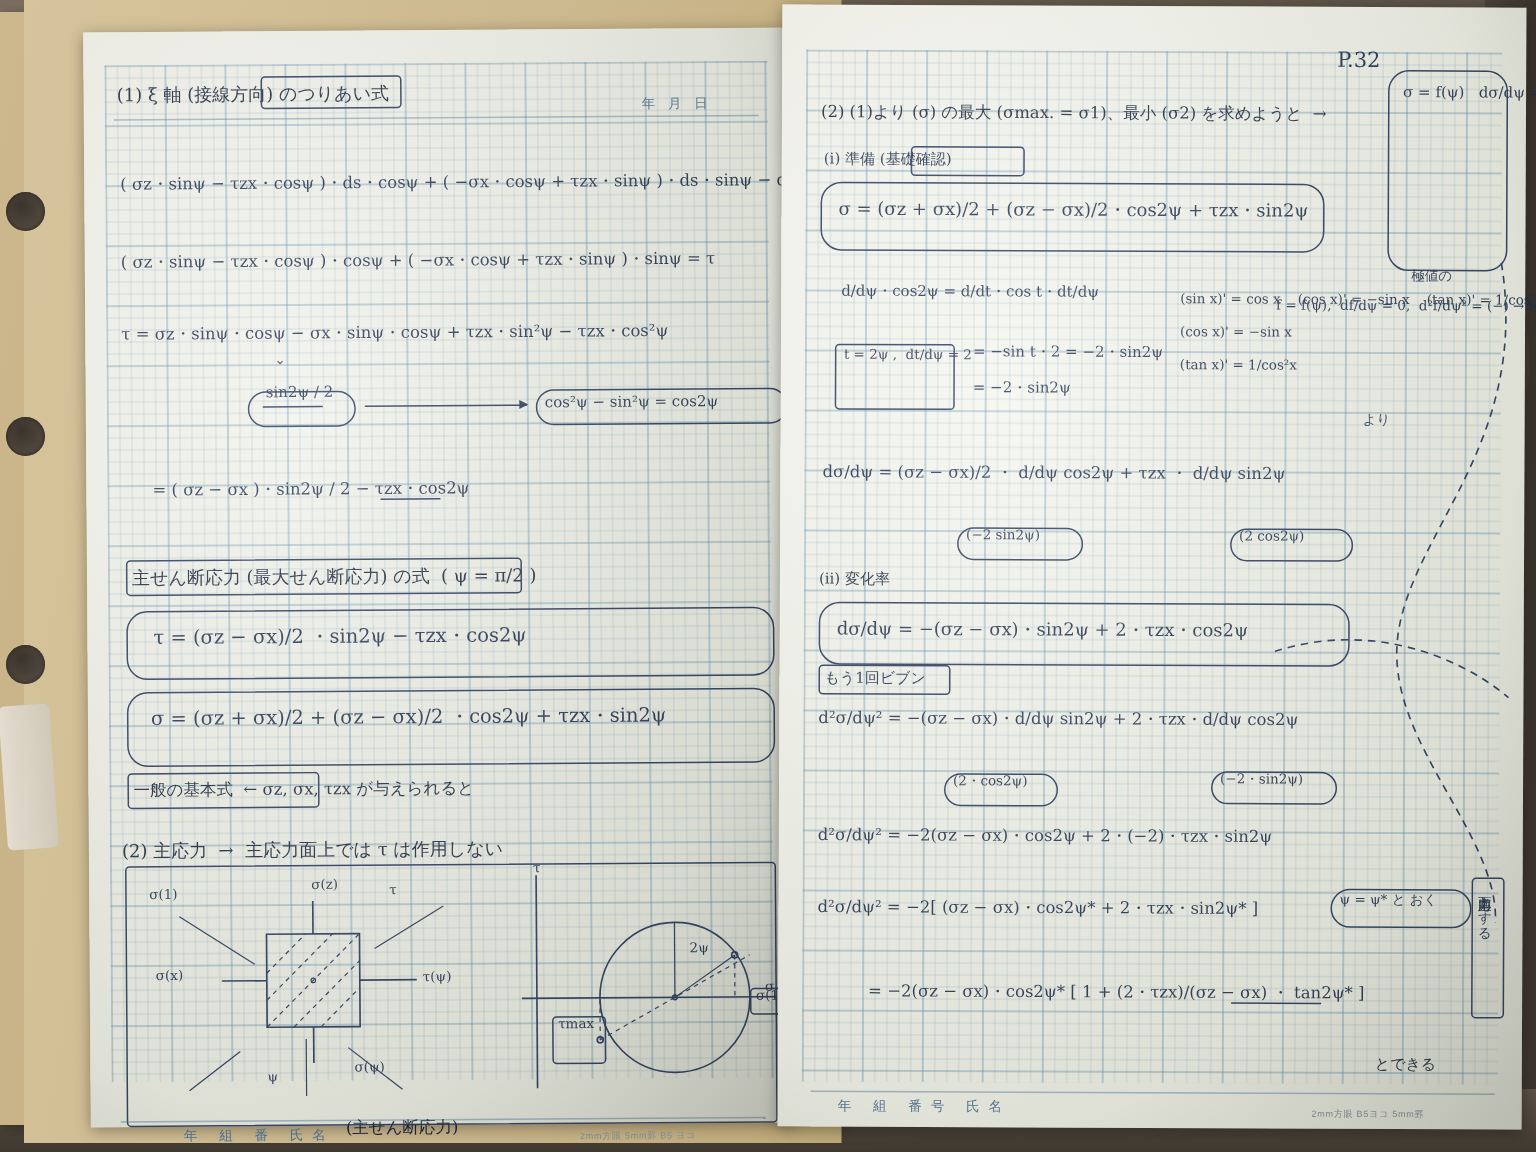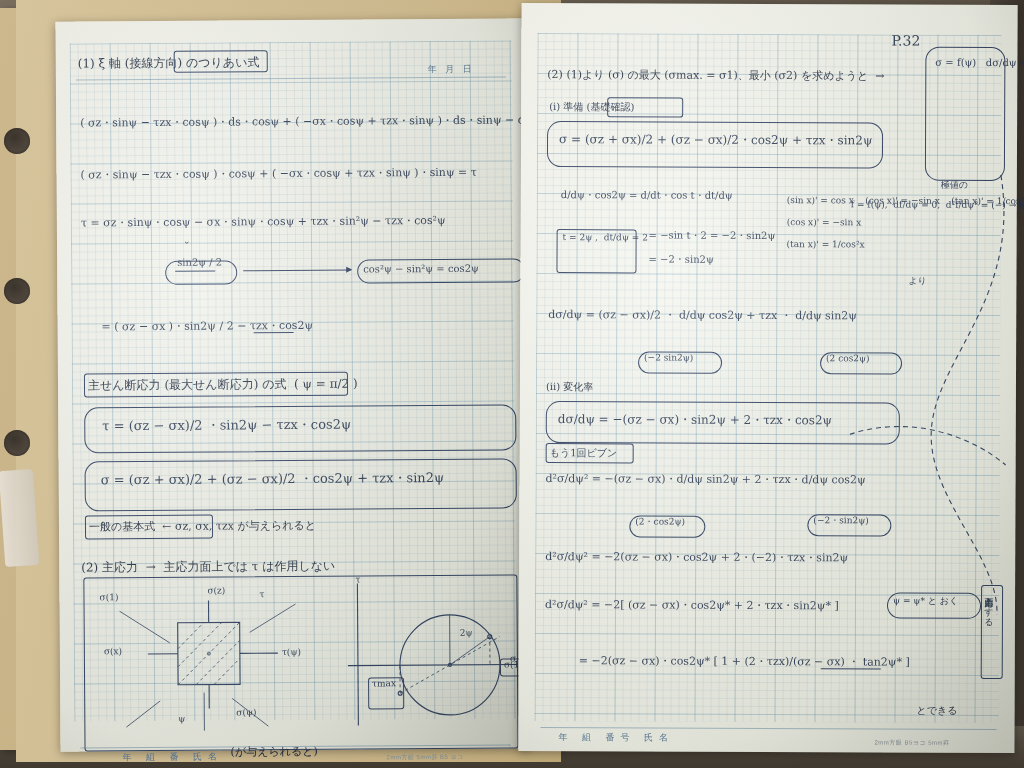--- a/index.html
+++ b/index.html
@@ -241,21 +241,21 @@
     <div class="hw s9" style="left:296px;top:556px;">τ</div>
     <div class="hw s9" style="left:450px;top:636px;">σ</div>
     <div class="box" style="left:308px;top:658px;width:34px;height:30px;"></div>
     <div class="hw s9" style="left:312px;top:660px;">τmax</div>
     <div class="box" style="left:440px;top:640px;width:62px;height:16px;"></div>
     <div class="hw s9" style="left:444px;top:642px;">σ(1) = σmax</div>
     <div class="hw s9" style="left:400px;top:610px;">2ψ</div>
 
     <div class="hdr-line" style="left:20px;top:726px;width:430px;"></div>
     <div class="ftr-text" style="left:62px;top:730px;">年  組  番  氏名</div>
-    <div class="hw s11 dark" style="left:170px;top:726px;">(が与えられると)</div>
+    <div class="hw s11 dark" style="left:170px;top:726px;">(主せん断応力)</div>
     <div class="tiny-print" style="left:326px;top:734px;">2mm方眼 5mm罫 B5 ヨコ</div>
 
     <div class="page-shade"></div>
   </div>
 
   <div class="page page-right">
     <div class="grid"></div>
 
     <div class="pnum" style="left:370px;top:28px;">P.32</div>
 

